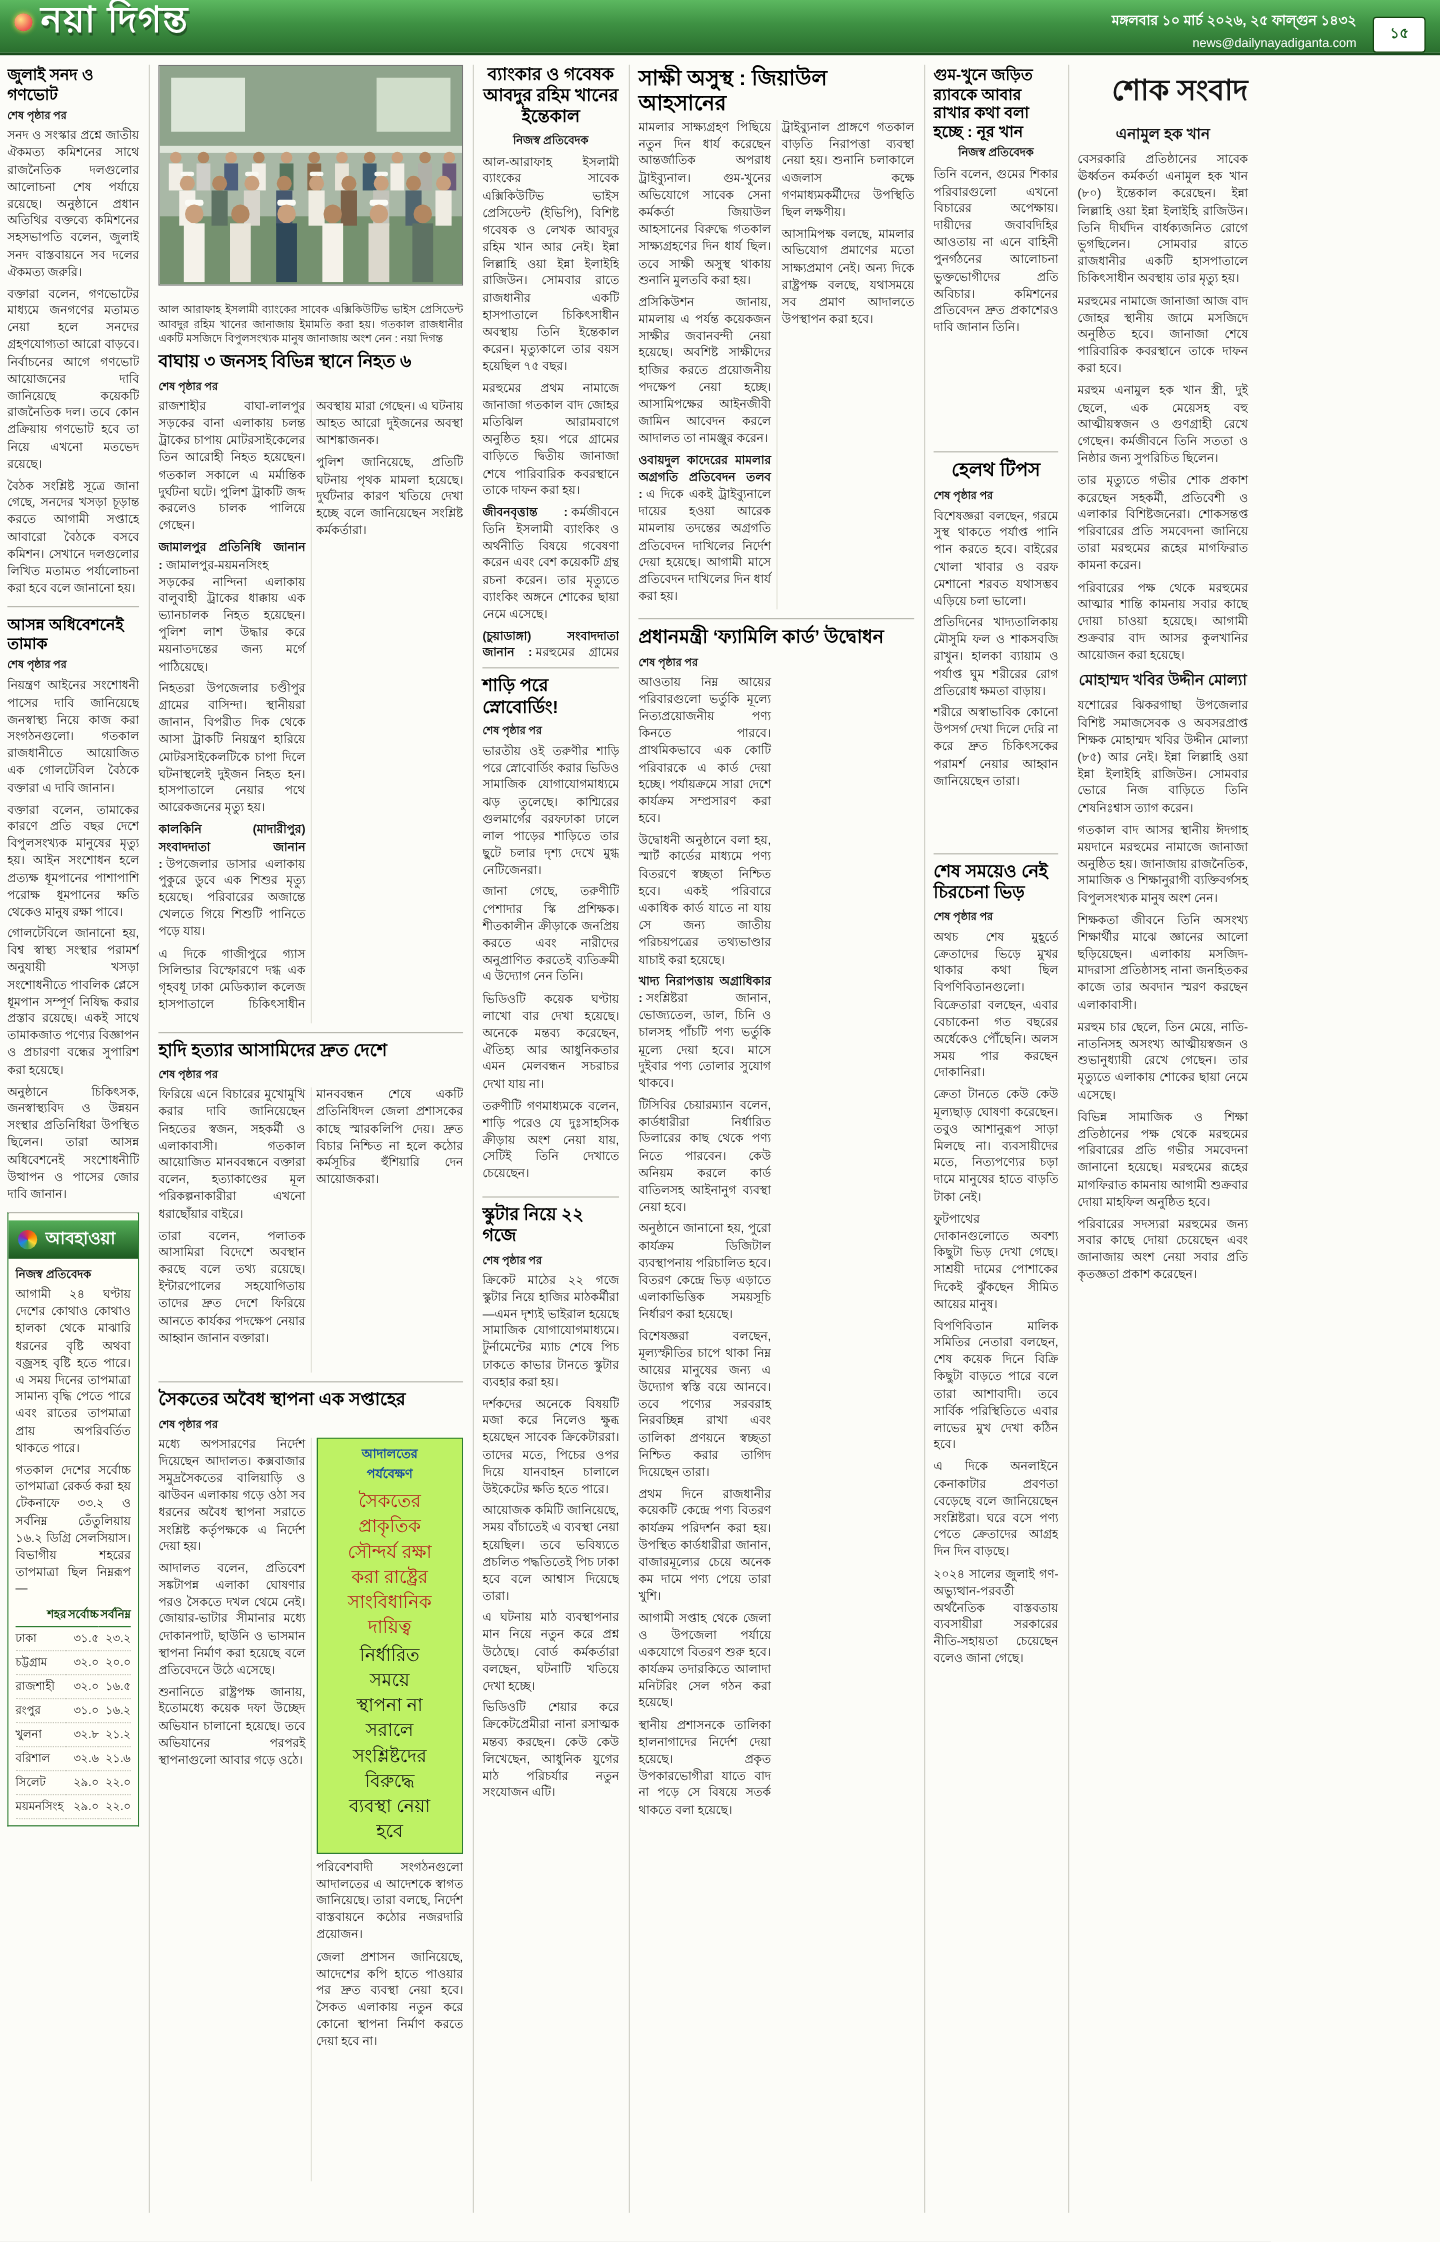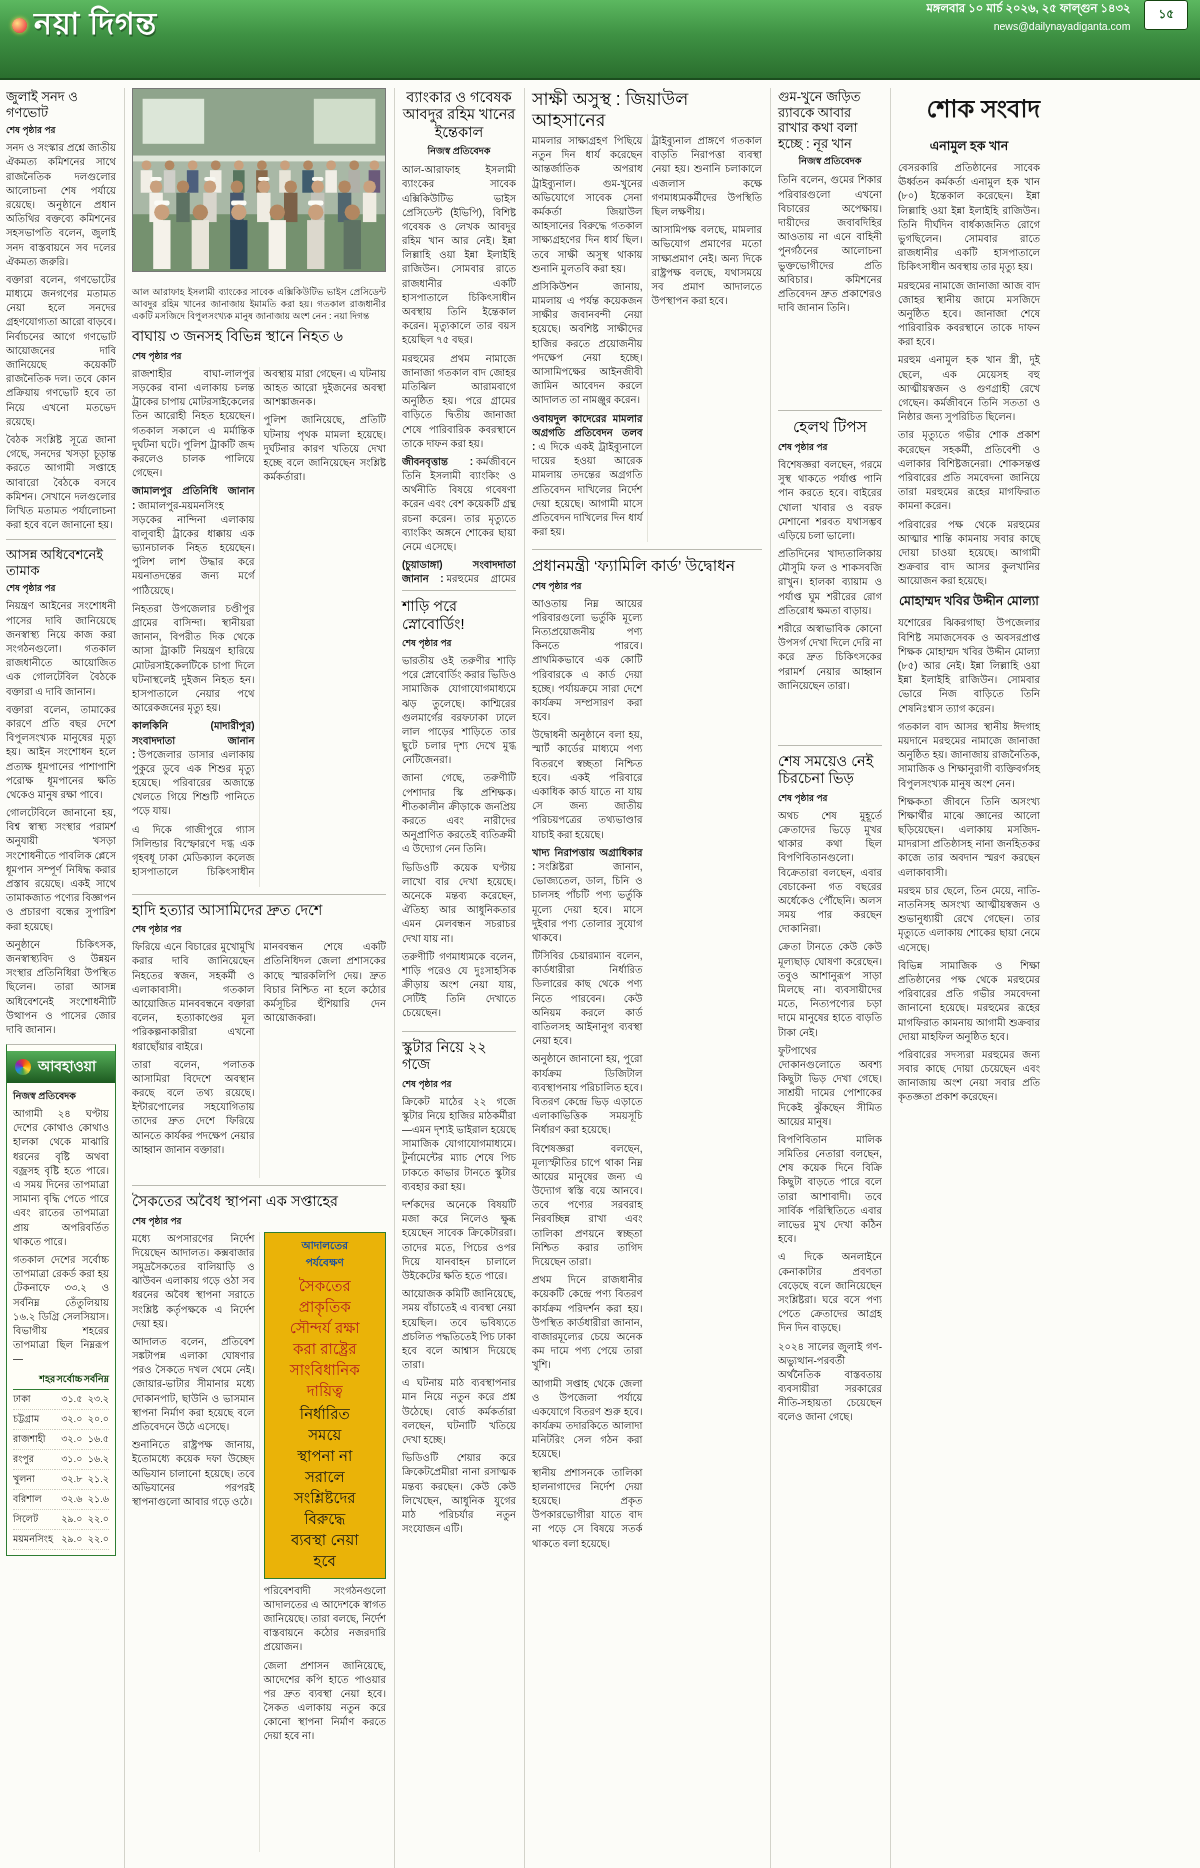--- a/index.html
+++ b/index.html
@@ -1,50 +1,50 @@
 <!DOCTYPE html>
 <html lang="bn"><head>
 <meta charset="utf-8">
 <style>
 *{margin:0;padding:0;box-sizing:border-box}
 html{background:#d8d8d2}
 body{width:1200px;height:1868px;margin:0 auto;background:#fcfcf8;overflow:hidden;
      font-family:"Liberation Sans",sans-serif;color:#161616}
 
-.masthead{height:80px;background:linear-gradient(180deg,#5cb860 0%,#3e9143 45%,#2a6e2e 100%);
-  display:flex;align-items:flex-start;padding:0 12px;border-bottom:2px solid #1b4d1e}
+.masthead{height:46px;background:linear-gradient(180deg,#5cb860 0%,#3e9143 45%,#2a6e2e 100%);
+  display:flex;align-items:flex-end;padding:0 12px;border-bottom:2px solid #1b4d1e}
 .logo-wrap{display:flex;align-items:center;gap:7px}
 .logo-sun{width:15px;height:15px;border-radius:50%;background:radial-gradient(circle at 35% 35%,#ffe082,#ef5350 70%);box-shadow:0 0 4px #ffd54f}
 .logo{color:#fff;font-size:30px;font-weight:bold;letter-spacing:1px;text-shadow:1px 2px 0 rgba(0,0,0,.35)}
 .mast-right{margin-left:auto;text-align:right;color:#fff;line-height:1.55}
 .date-line{font-size:11.5px;font-weight:bold}
 .email-line{font-size:10.5px}
 .pageno{background:#fff;color:#1b5e20;font-weight:bold;font-size:12px;padding:4px 13px;
   border-radius:3px;border:1px solid #14440f;margin-left:14px}
 
 .page{display:flex;gap:8px;padding:8px 6px;height:1800px;align-items:flex-start}
 .col{height:1790px;overflow:hidden}
 .col + .col{border-left:1px solid #d3d3ca;padding-left:7px}
 
 .story + .story,.story + .weather{border-top:1px solid #b9b9b0;margin-top:7px;padding-top:6px}
-.hl{font-weight:normal;line-height:1.2;color:#000;margin:1px 0 3px}
+.hl{font-weight:bold;line-height:1.2;color:#000;margin:1px 0 3px}
 .hl-sm{font-size:13px}.hl-md{font-size:14.5px}.hl-lg{font-size:17.5px}.hl-xl{font-size:15.5px}
 .hl-center{text-align:center}
 .tag{font-size:9px;font-weight:bold;margin:0 0 3px}
 .byline{font-size:9.5px;font-weight:bold;margin:1px 0 4px;text-align:center}
 .byline-left{text-align:left}
 .body p{font-size:10px;line-height:1.42;text-align:justify;margin-bottom:4px}
 .lead{font-weight:bold;margin-right:3px}
 .cols2{column-count:2;column-gap:9px;column-rule:1px solid #e4e4db;column-fill:auto;overflow:hidden}
 
 .photo-block{margin-bottom:6px}
 .photo-frame{border:1px solid #777;display:block;width:100%}
 .caption{font-size:9px;line-height:1.35;text-align:justify;margin-top:14px}
 
-.notice-box{border:1.5px solid #2e7d32;padding:5px 23px;margin:3px 0 5px;break-inside:avoid;background:#eab308}
+.notice-box{border:1.5px solid #2e7d32;padding:5px 23px;margin:3px 0 5px;break-inside:avoid;background:#bef264}
 .nb-title{font-size:10.5px;font-weight:bold;color:#1a4fa0;text-align:center;margin-bottom:3px}
 .nb-line{font-size:15px;line-height:1.4;text-align:center;margin-bottom:2px}
 .nb-line:first-child{color:#b32020}
 
 .weather{border:1px solid #2e7d32;background:#fffef7}
 .weather-head{background:linear-gradient(180deg,#54ad58,#1d5a20);color:#fff;font-weight:bold;
   font-size:14px;padding:4px 8px;display:flex;align-items:center;gap:7px}
 .rainbow{width:16px;height:16px;border-radius:50%;flex:0 0 16px;
   background:conic-gradient(#e53935,#fb8c00,#fdd835,#43a047,#1e88e5,#8e24aa,#e53935)}
 .weather-body{padding:5px 6px}

